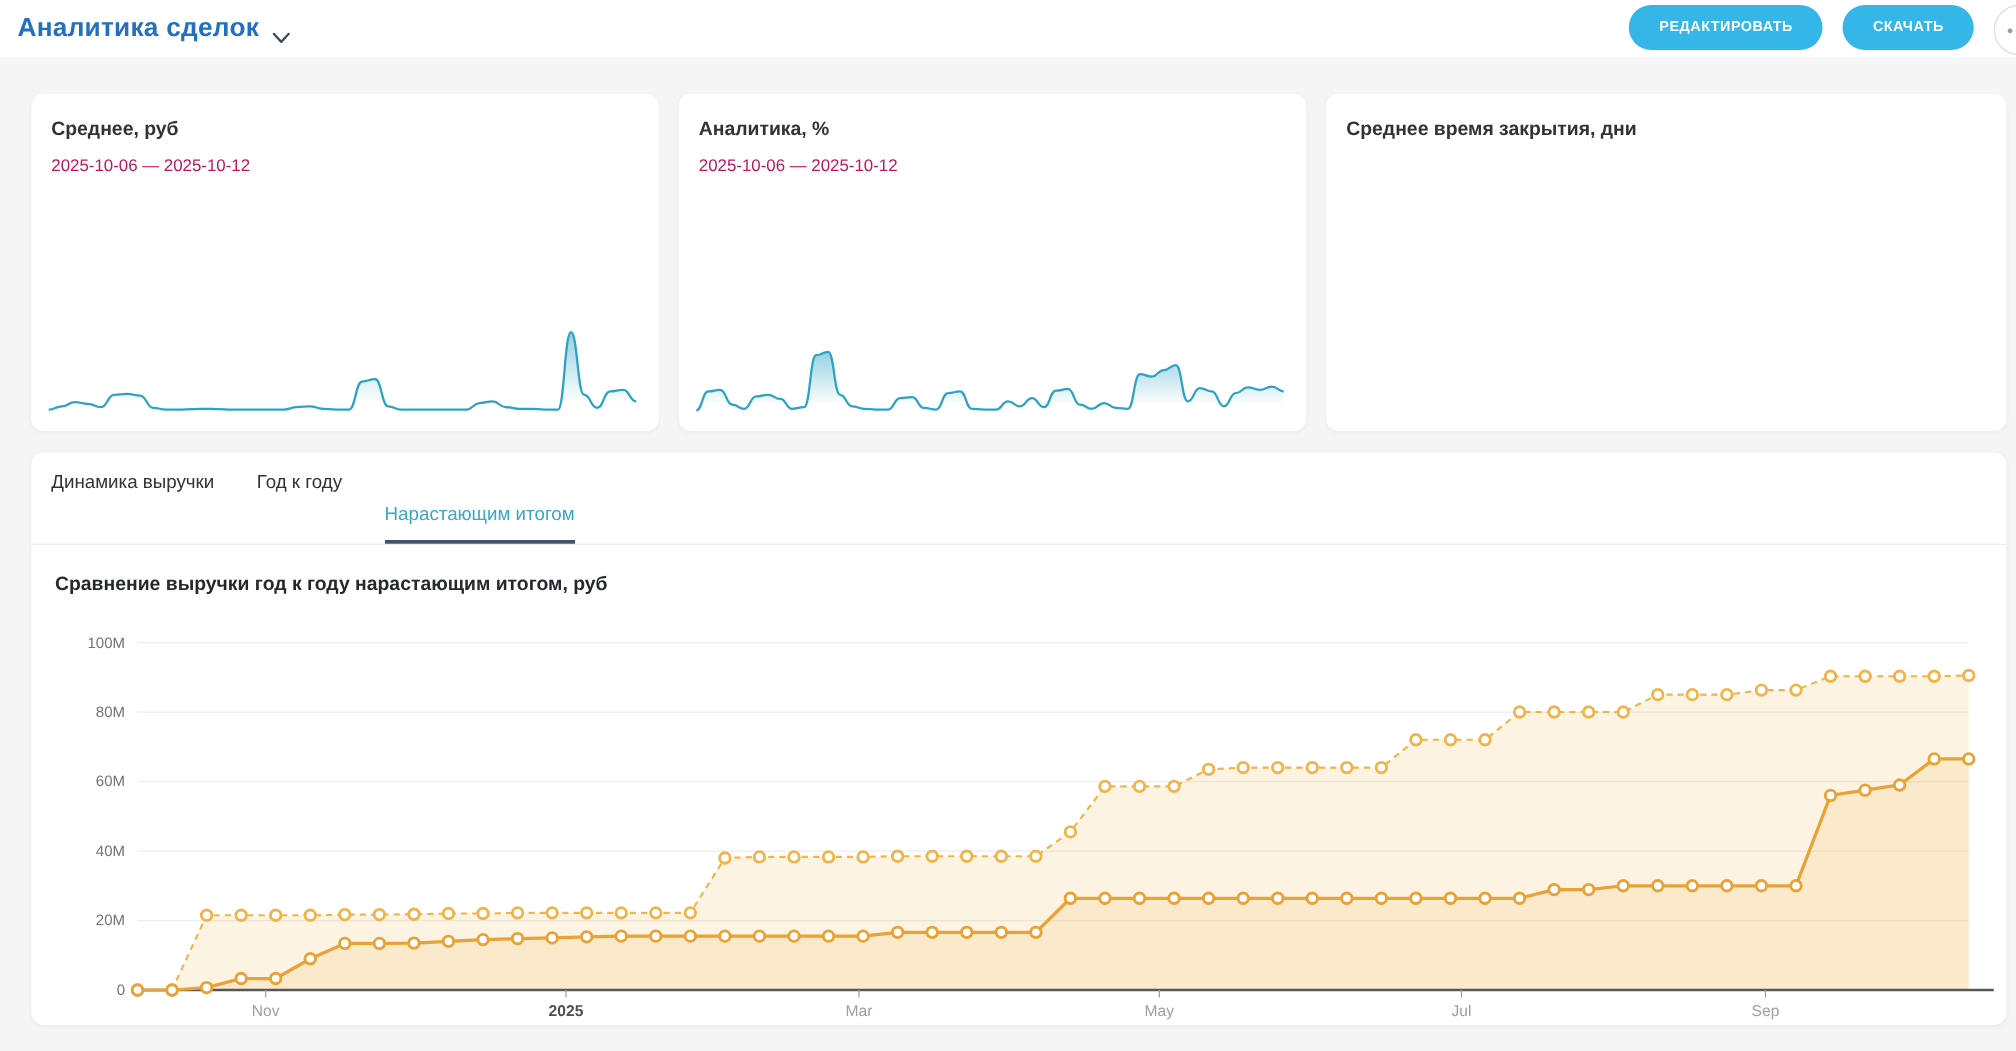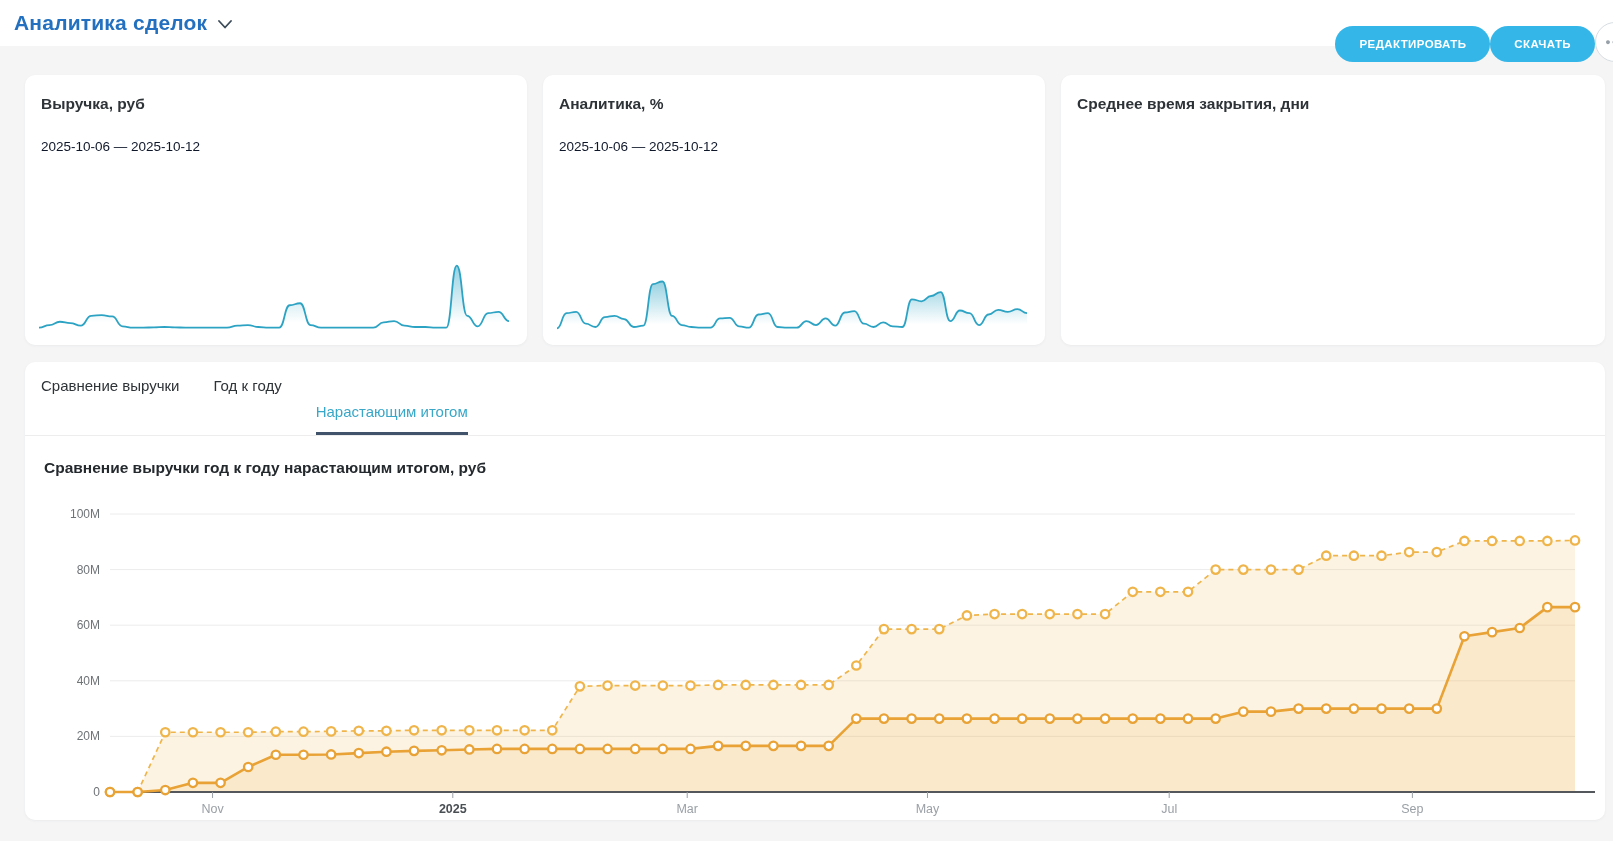--- a/index.html
+++ b/index.html
@@ -11,26 +11,26 @@
     position:relative;
   }
   
   .topbar {
     background:#fff; height:46px; width:100%;
     display:flex; align-items:center;
     padding-left:14px; position:relative;
   }
   .page-title {
     color:#2270bf; font-size:21px; font-weight:bold; letter-spacing:.2px;
-    display:flex; align-items:center; gap:11px; cursor:pointer;
+    display:flex; align-items:flex-end; gap:11px; cursor:pointer;
   }
   .chev { width:14px; height:9px; margin-top:3px; }
   .topbar-actions {
-    position:absolute; right:0; top:16px; height:46px;
-    display:flex; align-items:flex-end; 
+    position:absolute; right:0; top:4px; height:46px;
+    display:flex; align-items:flex-start; gap:16px;
   }
   .pill-btn {
     background:#35b6e8; border:none; color:#fff; cursor:pointer;
     height:36px; border-radius:18px; padding:0 24px;
     font-family:"Liberation Sans",sans-serif;
     font-size:11.5px; font-weight:bold; letter-spacing:.4px; white-space:nowrap;
   }
   .more-btn {
     width:40px; height:40px; border-radius:50%;
     background:#fff; border:1.5px solid #d7dde1;
@@ -42,21 +42,21 @@
   .cards {
     margin:29px 8px 0 25px;
     display:grid; grid-template-columns:502px 502px auto; gap:16px;
   }
   .card {
     background:#fff; border-radius:10px; height:270px;
     box-shadow:0 1px 3px rgba(40,50,60,.05);
     padding:20px 16px; position:relative; overflow:hidden;
   }
   .card-title { font-size:15.5px; font-weight:bold; color:#2e3338; }
-  .card-date  { margin-top:26px; font-size:13.5px; color:#0f172a; }
+  .card-date  { margin-top:12px; font-size:13.5px; color:#be185d; }
   .spark { position:absolute; left:14px; right:14px; bottom:12px; height:80px; }
   
   .panel {
     margin:17px 8px 0 25px; background:#fff; border-radius:10px;
     height:458px; box-shadow:0 1px 3px rgba(40,50,60,.05); overflow:hidden;
   }
   .tabs {
     display:flex; gap:34px; padding:15px 16px 0;
     border-bottom:1px solid #ededee;
   }
@@ -84,21 +84,21 @@
     <button class="pill-btn">РЕДАКТИРОВАТЬ</button>
     <button class="pill-btn">СКАЧАТЬ</button>
     <div class="more-btn">
       <span style="font-size:9px;">●●●</span>
     </div>
   </div>
 </div>
 
 <div class="cards">
   <div class="card">
-    <div class="card-title">Выручка, руб</div>
+    <div class="card-title">Среднее, руб</div>
     <div class="card-date">2025-10-06 — 2025-10-12</div>
     <svg class="spark" id="spark-0" preserveAspectRatio="none" viewBox="0 0 470 80">
         <defs>
           <linearGradient id="spark-0-grad" x1="0" y1="0" x2="0" y2="1">
             <stop offset="0%" stop-color="#2da3c4" stop-opacity="0.5"></stop>
             <stop offset="90%" stop-color="#2da3c4" stop-opacity="0"></stop>
           </linearGradient>
         </defs>
         <path d="M 0 74.68 C 5.222222222222222 74.68, 5.222222222222222 72.04, 10.444444444444445 72.04 C 15.666666666666668 72.04, 15.666666666666668 68.74, 20.88888888888889 68.74 C 26.11111111111111 68.74, 26.11111111111111 70.06, 31.333333333333332 70.06 C 36.55555555555556 70.06, 36.55555555555556 72.7, 41.77777777777778 72.7 C 47 72.7, 47 62.8, 52.22222222222222 62.8 C 57.44444444444444 62.8, 57.44444444444444 62.14, 62.666666666666664 62.14 C 67.88888888888889 62.14, 67.88888888888889 63.46, 73.11111111111111 63.46 C 78.33333333333334 63.46, 78.33333333333334 73.36, 83.55555555555556 73.36 C 88.77777777777777 73.36, 88.77777777777777 74.68, 94 74.68 C 99.22222222222223 74.68, 99.22222222222223 74.68, 104.44444444444444 74.68 C 109.66666666666666 74.68, 109.66666666666666 74.35, 114.88888888888889 74.35 C 120.11111111111111 74.35, 120.11111111111111 74.02, 125.33333333333333 74.02 C 130.55555555555554 74.02, 130.55555555555554 74.35, 135.77777777777777 74.35 C 141 74.35, 141 74.68, 146.22222222222223 74.68 C 151.44444444444446 74.68, 151.44444444444446 74.68, 156.66666666666666 74.68 C 161.88888888888889 74.68, 161.88888888888889 74.68, 167.11111111111111 74.68 C 172.33333333333331 74.68, 172.33333333333331 74.68, 177.55555555555554 74.68 C 182.77777777777777 74.68, 182.77777777777777 74.68, 188 74.68 C 193.22222222222223 74.68, 193.22222222222223 72.7, 198.44444444444446 72.7 C 203.66666666666669 72.7, 203.66666666666669 72.04, 208.88888888888889 72.04 C 214.11111111111111 72.04, 214.11111111111111 74.02, 219.33333333333334 74.02 C 224.55555555555554 74.02, 224.55555555555554 74.68, 229.77777777777777 74.68 C 235 74.68, 235 74.68, 240.22222222222223 74.68 C 245.44444444444446 74.68, 245.44444444444446 52.24, 250.66666666666666 52.24 C 255.88888888888886 52.24, 255.88888888888886 50.26, 261.1111111111111 50.26 C 266.3333333333333 50.26, 266.3333333333333 72.04, 271.55555555555554 72.04 C 276.77777777777777 72.04, 276.77777777777777 74.68, 282 74.68 C 287.22222222222223 74.68, 287.22222222222223 74.68, 292.44444444444446 74.68 C 297.6666666666667 74.68, 297.6666666666667 74.68, 302.8888888888889 74.68 C 308.1111111111111 74.68, 308.1111111111111 74.68, 313.3333333333333 74.68 C 318.55555555555554 74.68, 318.55555555555554 74.68, 323.77777777777777 74.68 C 329 74.68, 329 74.68, 334.22222222222223 74.68 C 339.44444444444446 74.68, 339.44444444444446 69.4, 344.6666666666667 69.4 C 349.8888888888889 69.4, 349.8888888888889 68.08, 355.1111111111111 68.08 C 360.3333333333333 68.08, 360.3333333333333 72.7, 365.55555555555554 72.7 C 370.77777777777777 72.7, 370.77777777777777 74.02, 376 74.02 C 381.22222222222223 74.02, 381.22222222222223 74.02, 386.44444444444446 74.02 C 391.6666666666667 74.02, 391.6666666666667 74.68, 396.8888888888889 74.68 C 402.1111111111111 74.68, 402.1111111111111 74.68, 407.3333333333333 74.68 C 412.55555555555554 74.68, 412.55555555555554 12.64, 417.77777777777777 12.64 C 423 12.64, 423 62.8, 428.22222222222223 62.8 C 433.44444444444446 62.8, 433.44444444444446 73.36, 438.6666666666667 73.36 C 443.8888888888889 73.36, 443.8888888888889 60.16, 449.1111111111111 60.16 C 454.3333333333333 60.16, 454.3333333333333 58.84, 459.55555555555554 58.84 C 464.77777777777777 58.84, 464.77777777777777 68.08, 470 68.08 L 470 76 L 0 76 Z" fill="url(#spark-0-grad)" stroke="none"></path>
         <path d="M 0 74.68 C 5.222222222222222 74.68, 5.222222222222222 72.04, 10.444444444444445 72.04 C 15.666666666666668 72.04, 15.666666666666668 68.74, 20.88888888888889 68.74 C 26.11111111111111 68.74, 26.11111111111111 70.06, 31.333333333333332 70.06 C 36.55555555555556 70.06, 36.55555555555556 72.7, 41.77777777777778 72.7 C 47 72.7, 47 62.8, 52.22222222222222 62.8 C 57.44444444444444 62.8, 57.44444444444444 62.14, 62.666666666666664 62.14 C 67.88888888888889 62.14, 67.88888888888889 63.46, 73.11111111111111 63.46 C 78.33333333333334 63.46, 78.33333333333334 73.36, 83.55555555555556 73.36 C 88.77777777777777 73.36, 88.77777777777777 74.68, 94 74.68 C 99.22222222222223 74.68, 99.22222222222223 74.68, 104.44444444444444 74.68 C 109.66666666666666 74.68, 109.66666666666666 74.35, 114.88888888888889 74.35 C 120.11111111111111 74.35, 120.11111111111111 74.02, 125.33333333333333 74.02 C 130.55555555555554 74.02, 130.55555555555554 74.35, 135.77777777777777 74.35 C 141 74.35, 141 74.68, 146.22222222222223 74.68 C 151.44444444444446 74.68, 151.44444444444446 74.68, 156.66666666666666 74.68 C 161.88888888888889 74.68, 161.88888888888889 74.68, 167.11111111111111 74.68 C 172.33333333333331 74.68, 172.33333333333331 74.68, 177.55555555555554 74.68 C 182.77777777777777 74.68, 182.77777777777777 74.68, 188 74.68 C 193.22222222222223 74.68, 193.22222222222223 72.7, 198.44444444444446 72.7 C 203.66666666666669 72.7, 203.66666666666669 72.04, 208.88888888888889 72.04 C 214.11111111111111 72.04, 214.11111111111111 74.02, 219.33333333333334 74.02 C 224.55555555555554 74.02, 224.55555555555554 74.68, 229.77777777777777 74.68 C 235 74.68, 235 74.68, 240.22222222222223 74.68 C 245.44444444444446 74.68, 245.44444444444446 52.24, 250.66666666666666 52.24 C 255.88888888888886 52.24, 255.88888888888886 50.26, 261.1111111111111 50.26 C 266.3333333333333 50.26, 266.3333333333333 72.04, 271.55555555555554 72.04 C 276.77777777777777 72.04, 276.77777777777777 74.68, 282 74.68 C 287.22222222222223 74.68, 287.22222222222223 74.68, 292.44444444444446 74.68 C 297.6666666666667 74.68, 297.6666666666667 74.68, 302.8888888888889 74.68 C 308.1111111111111 74.68, 308.1111111111111 74.68, 313.3333333333333 74.68 C 318.55555555555554 74.68, 318.55555555555554 74.68, 323.77777777777777 74.68 C 329 74.68, 329 74.68, 334.22222222222223 74.68 C 339.44444444444446 74.68, 339.44444444444446 69.4, 344.6666666666667 69.4 C 349.8888888888889 69.4, 349.8888888888889 68.08, 355.1111111111111 68.08 C 360.3333333333333 68.08, 360.3333333333333 72.7, 365.55555555555554 72.7 C 370.77777777777777 72.7, 370.77777777777777 74.02, 376 74.02 C 381.22222222222223 74.02, 381.22222222222223 74.02, 386.44444444444446 74.02 C 391.6666666666667 74.02, 391.6666666666667 74.68, 396.8888888888889 74.68 C 402.1111111111111 74.68, 402.1111111111111 74.68, 407.3333333333333 74.68 C 412.55555555555554 74.68, 412.55555555555554 12.64, 417.77777777777777 12.64 C 423 12.64, 423 62.8, 428.22222222222223 62.8 C 433.44444444444446 62.8, 433.44444444444446 73.36, 438.6666666666667 73.36 C 443.8888888888889 73.36, 443.8888888888889 60.16, 449.1111111111111 60.16 C 454.3333333333333 60.16, 454.3333333333333 58.84, 459.55555555555554 58.84 C 464.77777777777777 58.84, 464.77777777777777 68.08, 470 68.08" fill="none" stroke="#2da3c4" stroke-width="1.8" stroke-linecap="round" vector-effect="non-scaling-stroke"></path>
@@ -118,21 +118,21 @@
         <path d="M 0 75.34 C 4.795918367346939 75.34, 4.795918367346939 60.16, 9.591836734693878 60.16 C 14.387755102040817 60.16, 14.387755102040817 58.84, 19.183673469387756 58.84 C 23.979591836734695 58.84, 23.979591836734695 70.72, 28.775510204081634 70.72 C 33.57142857142857 70.72, 33.57142857142857 74.02, 38.36734693877551 74.02 C 43.163265306122454 74.02, 43.163265306122454 64.12, 47.95918367346939 64.12 C 52.755102040816325 64.12, 52.755102040816325 62.8, 57.55102040816327 62.8 C 62.3469387755102 62.8, 62.3469387755102 66.1, 67.14285714285714 66.1 C 71.93877551020408 66.1, 71.93877551020408 74.02, 76.73469387755102 74.02 C 81.53061224489795 74.02, 81.53061224489795 72.7, 86.3265306122449 72.7 C 91.12244897959184 72.7, 91.12244897959184 31.120000000000005, 95.91836734693878 31.120000000000005 C 100.71428571428572 31.120000000000005, 100.71428571428572 28.480000000000004, 105.51020408163265 28.480000000000004 C 110.3061224489796 28.480000000000004, 110.3061224489796 62.8, 115.10204081632654 62.8 C 119.89795918367346 62.8, 119.89795918367346 72.04, 124.6938775510204 72.04 C 129.48979591836735 72.04, 129.48979591836735 74.02, 134.28571428571428 74.02 C 139.0816326530612 74.02, 139.0816326530612 74.68, 143.87755102040816 74.68 C 148.67346938775512 74.68, 148.67346938775512 74.68, 153.46938775510205 74.68 C 158.26530612244898 74.68, 158.26530612244898 65.44, 163.0612244897959 65.44 C 167.85714285714283 65.44, 167.85714285714283 64.78, 172.6530612244898 64.78 C 177.44897959183675 64.78, 177.44897959183675 73.36, 182.24489795918367 73.36 C 187.0408163265306 73.36, 187.0408163265306 74.68, 191.83673469387756 74.68 C 196.6326530612245 74.68, 196.6326530612245 61.48, 201.42857142857142 61.48 C 206.22448979591837 61.48, 206.22448979591837 60.16, 211.0204081632653 60.16 C 215.81632653061223 60.16, 215.81632653061223 74.02, 220.6122448979592 74.02 C 225.40816326530614 74.02, 225.40816326530614 74.68, 230.20408163265307 74.68 C 235 74.68, 235 74.68, 239.79591836734693 74.68 C 244.59183673469386 74.68, 244.59183673469386 68.08, 249.3877551020408 68.08 C 254.18367346938777 68.08, 254.18367346938777 72.04, 258.9795918367347 72.04 C 263.7755102040816 72.04, 263.7755102040816 65.44, 268.57142857142856 65.44 C 273.36734693877554 65.44, 273.36734693877554 72.7, 278.16326530612247 72.7 C 282.9591836734694 72.7, 282.9591836734694 59.5, 287.7551020408163 59.5 C 292.55102040816325 59.5, 292.55102040816325 58.18, 297.3469387755102 58.18 C 302.1428571428571 58.18, 302.1428571428571 70.72, 306.9387755102041 70.72 C 311.734693877551 70.72, 311.734693877551 74.02, 316.53061224489795 74.02 C 321.3265306122449 74.02, 321.3265306122449 69.4, 326.1224489795918 69.4 C 330.9183673469388 69.4, 330.9183673469388 73.36, 335.7142857142857 73.36 C 340.51020408163265 73.36, 340.51020408163265 74.02, 345.3061224489796 74.02 C 350.1020408163265 74.02, 350.1020408163265 46.3, 354.8979591836735 46.3 C 359.6938775510204 46.3, 359.6938775510204 48.28, 364.48979591836735 48.28 C 369.2857142857143 48.28, 369.2857142857143 43, 374.0816326530612 43 C 378.8775510204082 43, 378.8775510204082 39.040000000000006, 383.6734693877551 39.040000000000006 C 388.46938775510205 39.040000000000006, 388.46938775510205 68.08, 393.265306122449 68.08 C 398.0612244897959 68.08, 398.0612244897959 57.52, 402.85714285714283 57.52 C 407.65306122448976 57.52, 407.65306122448976 60.16, 412.44897959183675 60.16 C 417.2448979591837 60.16, 417.2448979591837 72.04, 422.0408163265306 72.04 C 426.8367346938776 72.04, 426.8367346938776 61.48, 431.6326530612245 61.48 C 436.42857142857144 61.48, 436.42857142857144 56.86, 441.2244897959184 56.86 C 446.0204081632653 56.86, 446.0204081632653 58.84, 450.81632653061223 58.84 C 455.61224489795916 58.84, 455.61224489795916 56.2, 460.40816326530614 56.2 C 465.2040816326531 56.2, 465.2040816326531 60.16, 470 60.16" fill="none" stroke="#2da3c4" stroke-width="1.8" stroke-linecap="round" vector-effect="non-scaling-stroke"></path>
       </svg>
   </div>
   <div class="card">
     <div class="card-title">Среднее время закрытия, дни</div>
   </div>
 </div>
 
 <div class="panel">
   <div class="tabs">
-    <div class="tab">Сравнение выручки</div>
+    <div class="tab">Динамика выручки</div>
     <div class="tab">Год к году</div>
     <div class="tab active">Нарастающим итогом</div>
   </div>
   <div class="chart-title">Сравнение выручки год к году нарастающим итогом, руб</div>
   <svg class="main-chart" id="main-chart" width="1560" height="340">
       <text x="65" y="315" text-anchor="end" fill="#6e7377" font-size="12" font-family="Liberation Sans, sans-serif">0</text>
       <line x1="75" y1="255.4" x2="1540" y2="255.4" stroke="#ececec" stroke-width="1"></line>
       <text x="65" y="259.4" text-anchor="end" fill="#6e7377" font-size="12" font-family="Liberation Sans, sans-serif">20M</text>
       <line x1="75" y1="199.8" x2="1540" y2="199.8" stroke="#ececec" stroke-width="1"></line>
       <text x="65" y="203.8" text-anchor="end" fill="#6e7377" font-size="12" font-family="Liberation Sans, sans-serif">40M</text>

